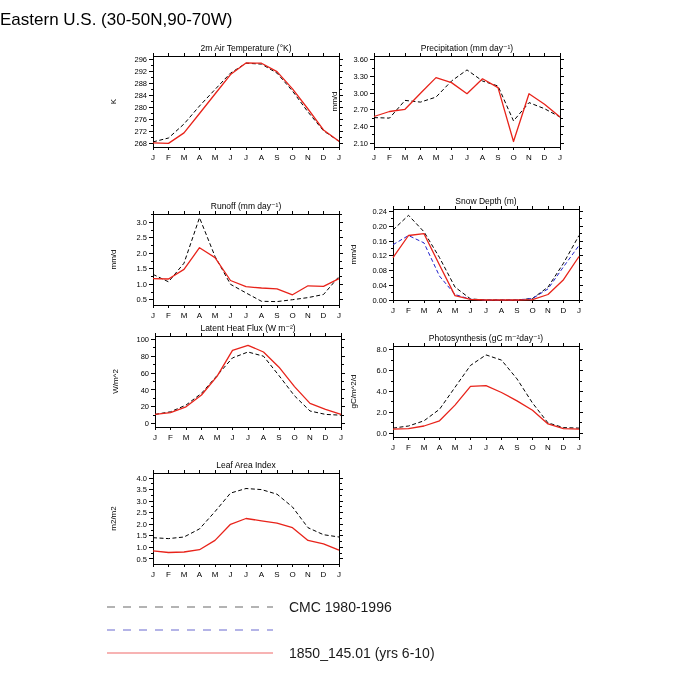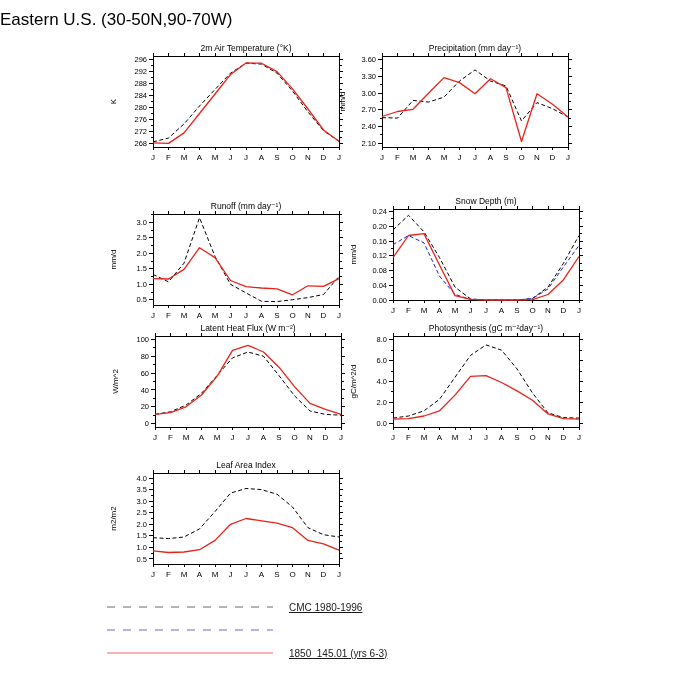--- a/index.html
+++ b/index.html
@@ -12,21 +12,21 @@
     font-size:17px;color:#000;
   }
   .panel{position:absolute;text-decoration:underline;}
   .panel svg text{
     font-family:"Liberation Sans","DejaVu Sans",sans-serif;
     fill:#000;
   }
   .legend{position:absolute;left:107px;top:601px;}
   .legend-row{display:flex;align-items:center;height:12px;margin-bottom:11px;}
   .legend-row svg{margin-right:12px;display:block;}
-  .legend-label{font-size:10px;color:#1a1a1a;white-space:nowrap;text-decoration:underline;}
+  .legend-label{font-size:14px;color:#1a1a1a;white-space:nowrap;}
 </style>
 </head>
 <body>
 
 <div class="figure-title">Eastern U.S. (30-50N,90-70W)</div>
 
 <div class="panel" style="left:105px;top:42px">
   <svg width="250" height="130">
       <rect x="48" y="14" width="186" height="91" fill="none" stroke="#000" stroke-width="1" shape-rendering="crispEdges"></rect>
       <text x="141" y="9" text-anchor="middle" font-size="8.5">2m Air Temperature (°K)</text>
@@ -105,21 +105,21 @@
       <line x1="218.5" y1="14" x2="218.5" y2="11" stroke="#000" shape-rendering="crispEdges"></line>
       <line x1="218.5" y1="105" x2="218.5" y2="108" stroke="#000" shape-rendering="crispEdges"></line>
       <text x="218.5" y="118" text-anchor="middle" font-size="8">D</text>
       <line x1="234" y1="14" x2="234" y2="11" stroke="#000" shape-rendering="crispEdges"></line>
       <line x1="234" y1="105" x2="234" y2="108" stroke="#000" shape-rendering="crispEdges"></line>
       <text x="234" y="118" text-anchor="middle" font-size="8">J</text>
       <polyline points="48.0,99.9 63.5,96.0 79.0,82.0 94.5,64.0 110.0,47.5 125.5,31.1 141.0,21.2 156.5,22.1 172.0,31.1 187.5,49.0 203.0,70.0 218.5,88.8 234.0,99.3" fill="none" stroke="#000000" stroke-width="1" stroke-linejoin="round" stroke-dasharray="4 2.5"></polyline>
       <polyline points="48.0,100.8 63.5,101.4 79.0,90.9 94.5,71.5 110.0,52.0 125.5,32.6 141.0,20.9 156.5,21.2 172.0,29.6 187.5,46.9 203.0,67.0 218.5,87.9 234.0,99.3" fill="none" stroke="#e8231a" stroke-width="1.3" stroke-linejoin="round"></polyline>
     </svg>
 </div>
-<div class="panel" style="left:334px;top:42px">
+<div class="panel" style="left:326px;top:42px">
   <svg width="250" height="130">
       <rect x="48" y="14" width="186" height="91" fill="none" stroke="#000" stroke-width="1" shape-rendering="crispEdges"></rect>
       <text x="141" y="9" text-anchor="middle" font-size="8.5">Precipitation (mm day⁻¹)</text>
       <text x="11" y="59.5" text-anchor="middle" font-size="8" transform="rotate(-90 11 59.5)">mm/d</text>
       <line x1="44" y1="101.11585365853657" x2="48" y2="101.11585365853657" stroke="#000" shape-rendering="crispEdges"></line>
       <line x1="234" y1="101.11585365853657" x2="238" y2="101.11585365853657" stroke="#000" shape-rendering="crispEdges"></line>
       <text x="42" y="103.71585365853656" text-anchor="end" font-size="7.5">2.10</text>
       <line x1="44" y1="84.46951219512194" x2="48" y2="84.46951219512194" stroke="#000" shape-rendering="crispEdges"></line>
       <line x1="234" y1="84.46951219512194" x2="238" y2="84.46951219512194" stroke="#000" shape-rendering="crispEdges"></line>
       <text x="42" y="87.06951219512193" text-anchor="end" font-size="7.5">2.40</text>
@@ -417,21 +417,21 @@
       <line x1="218.5" y1="14" x2="218.5" y2="11" stroke="#000" shape-rendering="crispEdges"></line>
       <line x1="218.5" y1="105" x2="218.5" y2="108" stroke="#000" shape-rendering="crispEdges"></line>
       <text x="218.5" y="118" text-anchor="middle" font-size="8">D</text>
       <line x1="234" y1="14" x2="234" y2="11" stroke="#000" shape-rendering="crispEdges"></line>
       <line x1="234" y1="105" x2="234" y2="108" stroke="#000" shape-rendering="crispEdges"></line>
       <text x="234" y="118" text-anchor="middle" font-size="8">J</text>
       <polyline points="48.0,92.4 63.5,89.8 79.0,83.1 94.5,71.3 110.0,53.6 125.5,35.9 141.0,30.0 156.5,34.2 172.0,53.6 187.5,73.8 203.0,89.0 218.5,92.4 234.0,93.2" fill="none" stroke="#000000" stroke-width="1" stroke-linejoin="round" stroke-dasharray="4 2.5"></polyline>
       <polyline points="48.0,92.4 63.5,90.7 79.0,84.8 94.5,73.0 110.0,54.4 125.5,28.3 141.0,23.3 156.5,30.0 172.0,45.2 187.5,64.6 203.0,81.4 218.5,87.3 234.0,92.4" fill="none" stroke="#e8231a" stroke-width="1.3" stroke-linejoin="round"></polyline>
     </svg>
 </div>
-<div class="panel" style="left:345px;top:322px">
+<div class="panel" style="left:345px;top:332px">
   <svg width="250" height="130">
       <rect x="48" y="14" width="186" height="91" fill="none" stroke="#000" stroke-width="1" shape-rendering="crispEdges"></rect>
       <text x="141" y="9" text-anchor="middle" font-size="8.5">Photosynthesis (gC m⁻²day⁻¹)</text>
       <text x="11" y="59.5" text-anchor="middle" font-size="8" transform="rotate(-90 11 59.5)">gC/m^2/d</text>
       <line x1="44" y1="101.33908045977012" x2="48" y2="101.33908045977012" stroke="#000" shape-rendering="crispEdges"></line>
       <line x1="234" y1="101.33908045977012" x2="238" y2="101.33908045977012" stroke="#000" shape-rendering="crispEdges"></line>
       <text x="42" y="103.93908045977011" text-anchor="end" font-size="7.5">0.0</text>
       <line x1="44" y1="80.41954022988506" x2="48" y2="80.41954022988506" stroke="#000" shape-rendering="crispEdges"></line>
       <line x1="234" y1="80.41954022988506" x2="238" y2="80.41954022988506" stroke="#000" shape-rendering="crispEdges"></line>
       <text x="42" y="83.01954022988505" text-anchor="end" font-size="7.5">2.0</text>
@@ -591,15 +591,15 @@
   </div>
   <div class="legend-row">
     <svg width="170" height="10">
         <line x1="0" y1="5" x2="166" y2="5" stroke="#9c9ce0" stroke-width="1.4" stroke-dasharray="8 8"></line>
       </svg>
   </div>
   <div class="legend-row">
     <svg width="170" height="10">
         <line x1="0" y1="5" x2="166" y2="5" stroke="#f49a9a" stroke-width="1.4"></line>
       </svg>
-    <span class="legend-label">1850_145.01 (yrs 6-3)</span>
+    <span class="legend-label">1850_145.01 (yrs 6-10)</span>
   </div>
 </div>
 
 </body></html>

